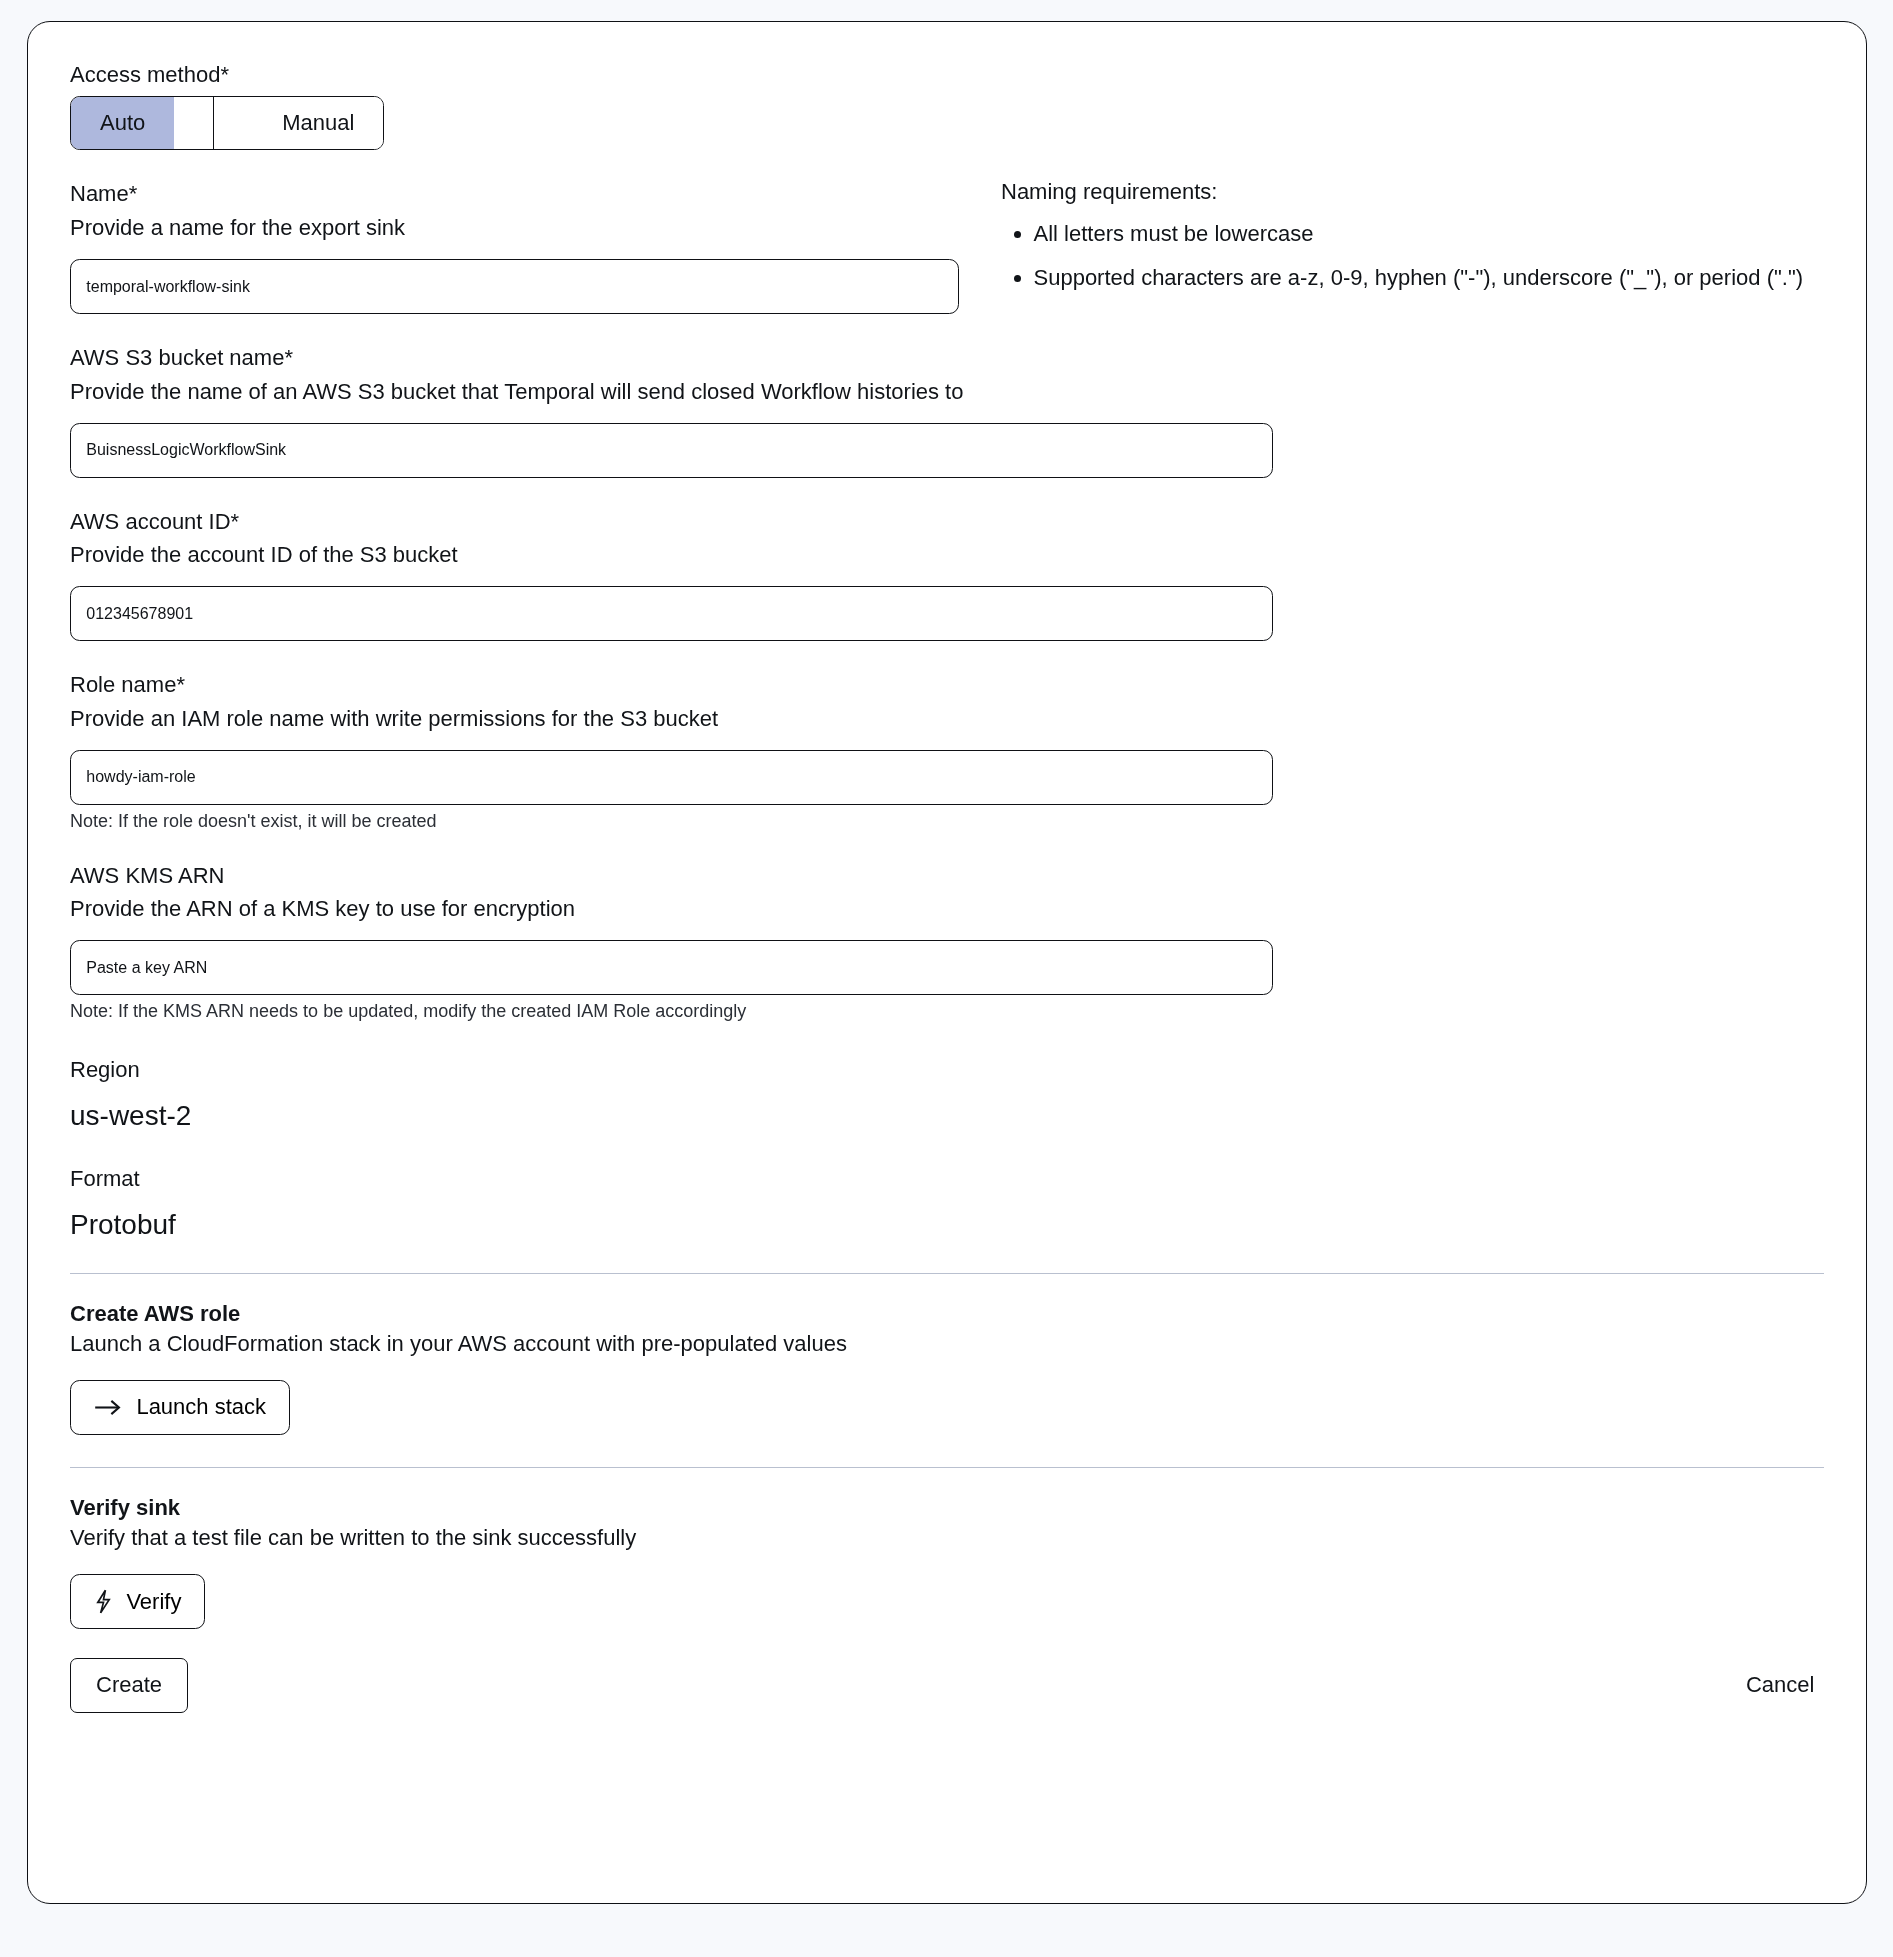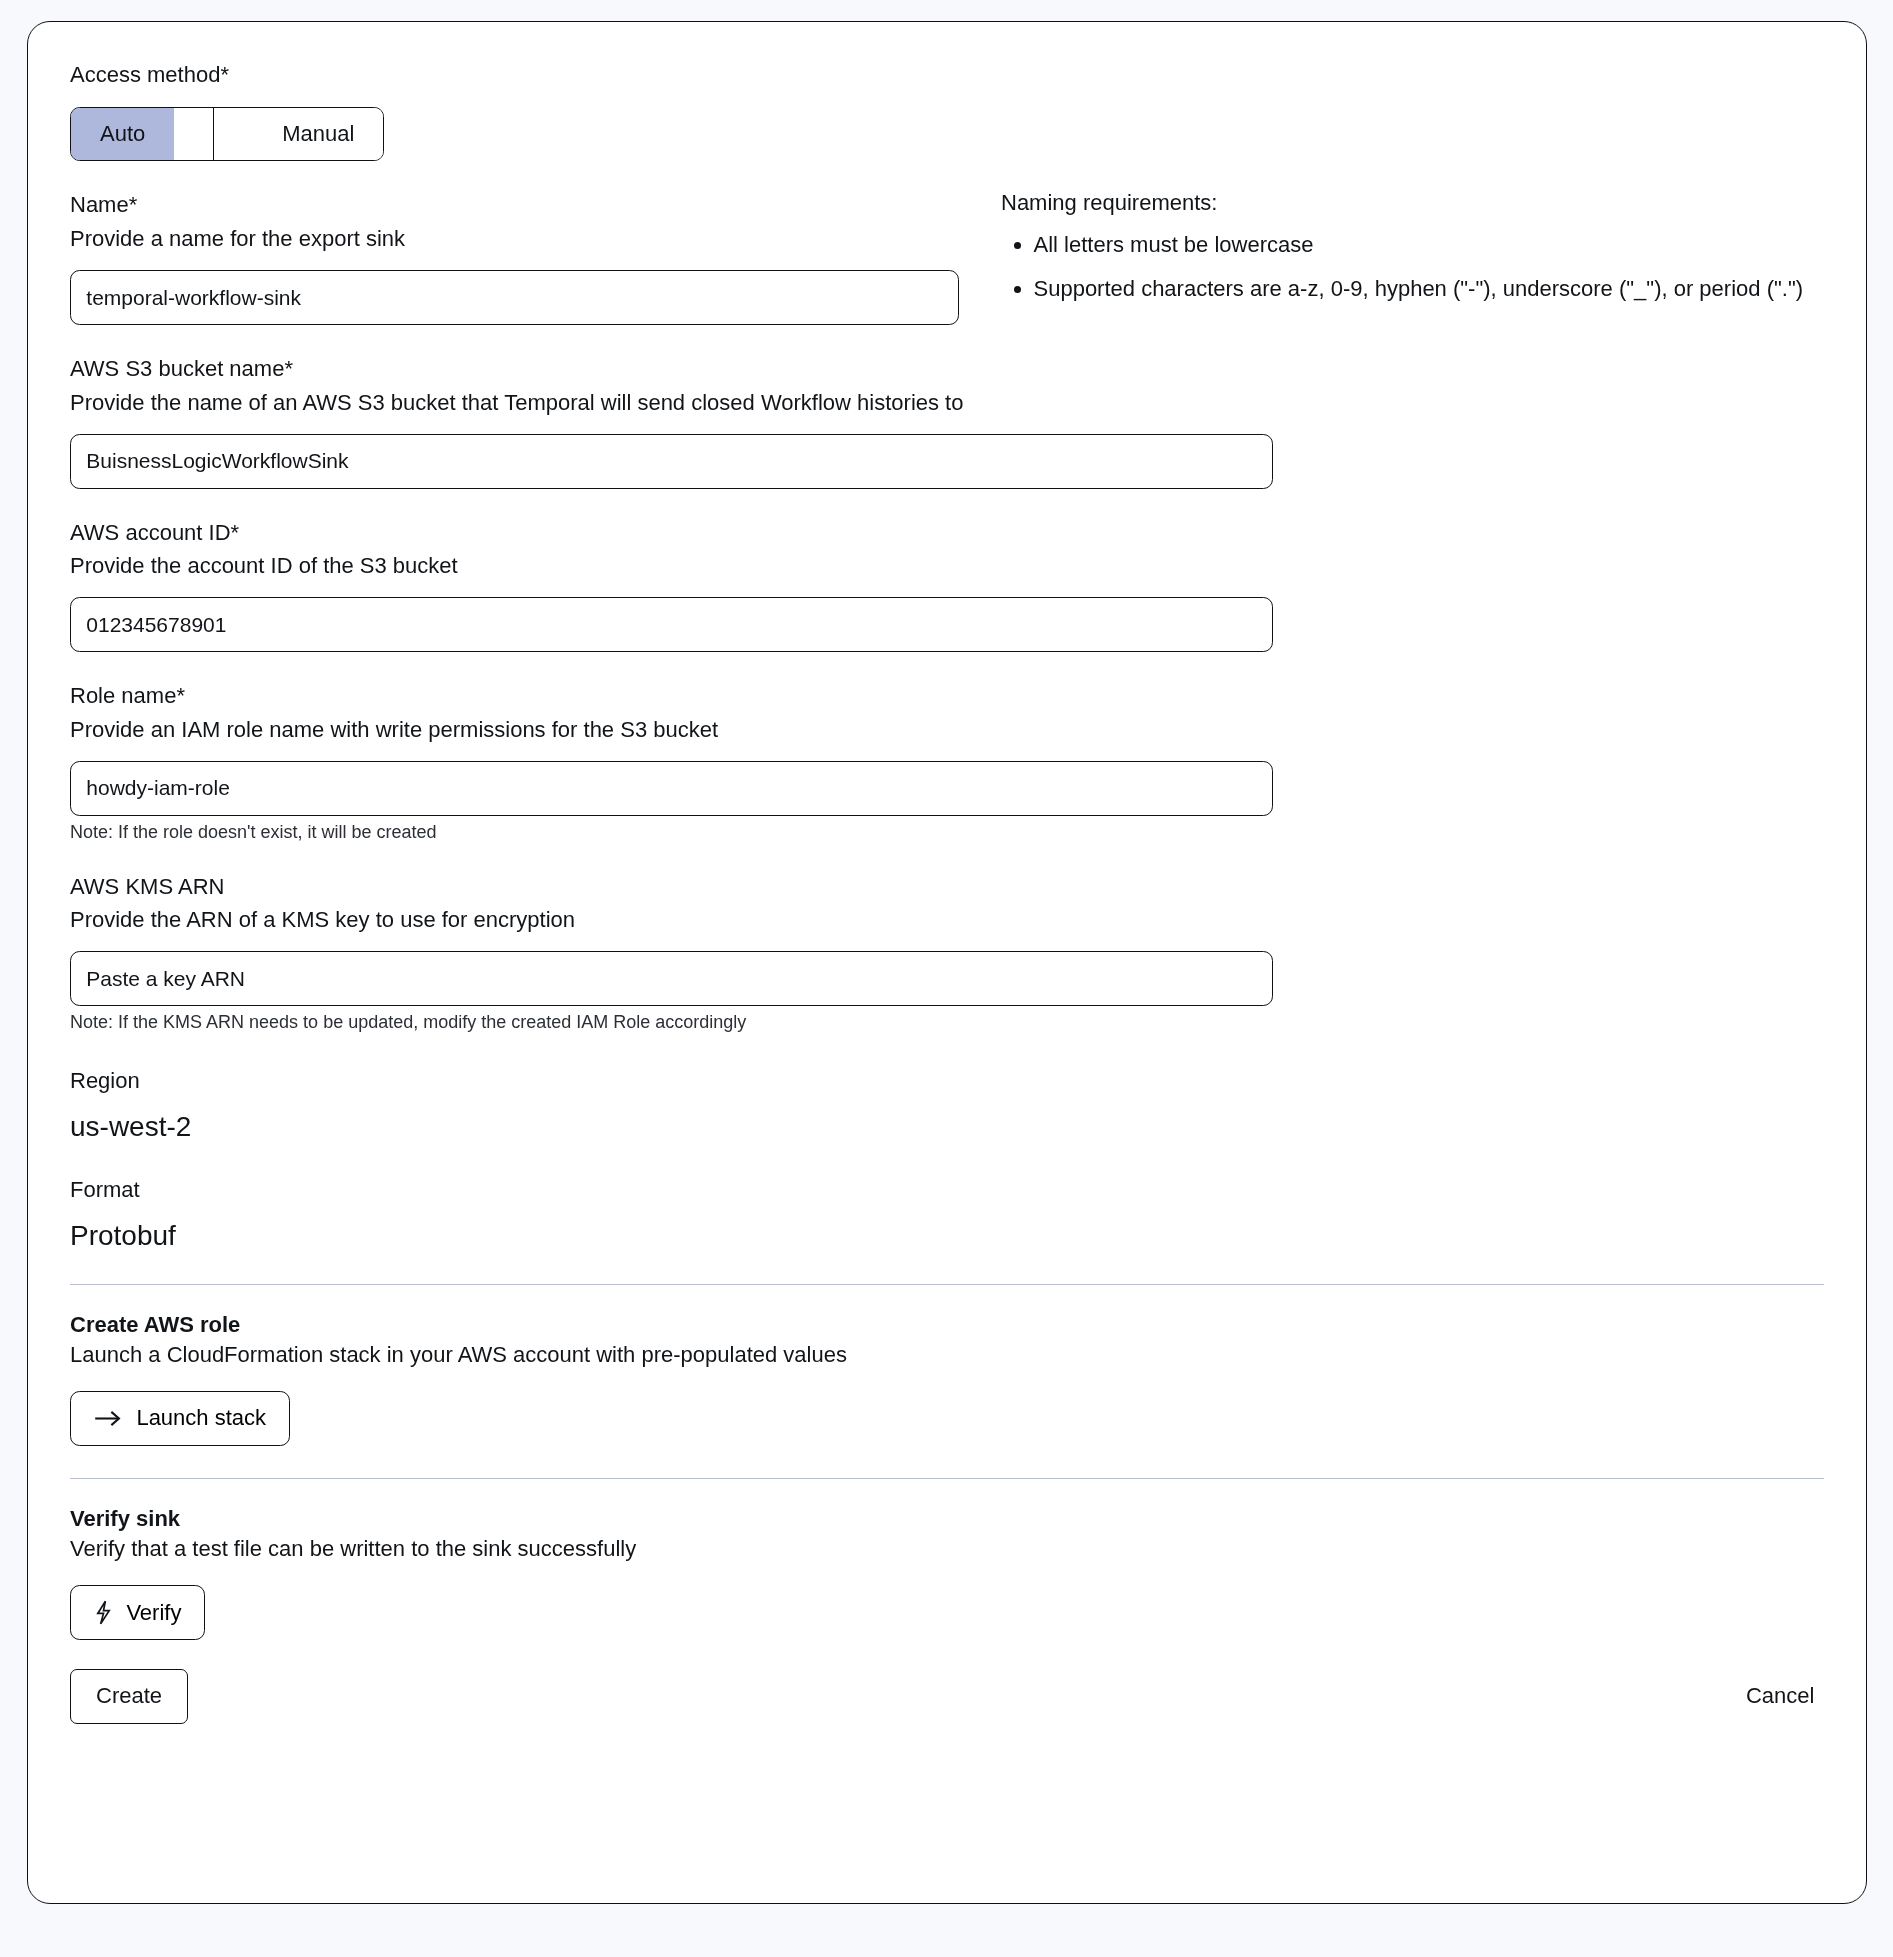--- a/index.html
+++ b/index.html
@@ -42,21 +42,21 @@
     font-size: 18px;
     color: #2b2f36;
     margin-top: 6px;
   }
 
   .group { margin-top: 29px; }
 
   
   .segmented {
     display: inline-flex;
-    margin-top: 17px;
+    margin-top: 6px;
     border: 1px solid #0f1115;
     border-radius: 9.6px;
     overflow: hidden;
     background: #ffffff;
     gap: 39px;
   }
   .seg-btn {
     font-family: "Liberation Sans", sans-serif;
     font-size: 22px;
     padding: 13.4px 29px;
@@ -74,21 +74,21 @@
   }
 
   
   .field {
     display: block;
     margin-top: 15.3px;
     height: 55px;
     border: 1.5px solid #0f1115;
     border-radius: 9.6px;
     font-family: "Liberation Sans", sans-serif;
-    font-size: 21px;
+    font-size: 16px;
     padding: 0 15.3px;
     color: #111418;
     background: #fff;
     outline: none;
   }
   .field::placeholder { color: #111418; }
   .w-narrow { width: 889px; }
   .w-wide { width: 1203px; }
 
   

